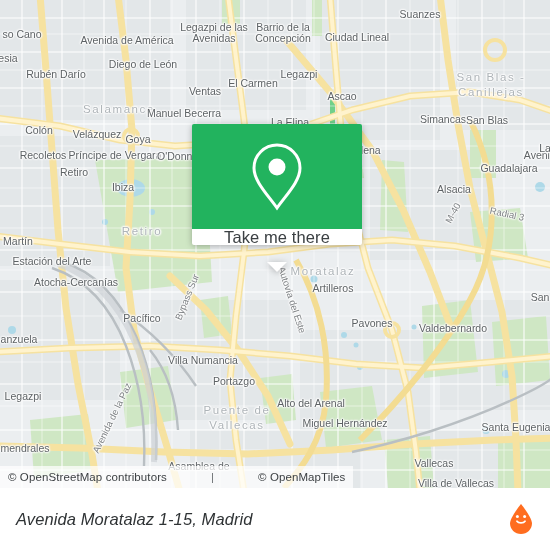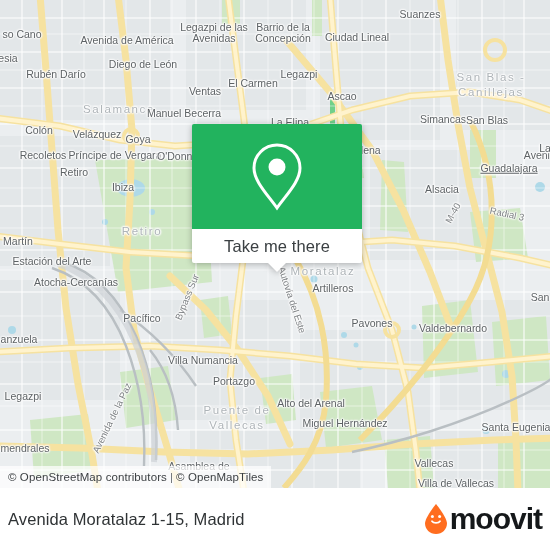--- a/index.html
+++ b/index.html
@@ -35,55 +35,56 @@
   }
 
   
   .attrib{
     position:absolute;left:0;bottom:0;height:22px;
     display:flex;align-items:center;
     padding:0 8px;
     background:rgba(255,255,255,0.72);
     font-size:11.5px;color:#3b3f42;
     letter-spacing:0.1px;
+    gap:41px;
   }
   .attrib .sep{margin:0 3px;color:#6d7174;}
 
   
   .popup{
     position:absolute;left:192px;top:124px;width:170px;
     filter:drop-shadow(0 1px 3px rgba(0,0,0,0.28));
   }
   .popup-head{
     height:105px;background:#22b35e;
     display:flex;align-items:center;justify-content:center;
     border-radius:2px 2px 0 0;
   }
   .popup-body{
-    background:#ffffff;height:34px;
+    background:#ffffff;height:16px;
     display:flex;align-items:center;justify-content:center;
     border-radius:0 0 2px 2px;
   }
   .popup-body span{
     font-size:16.5px;color:#3b4043;letter-spacing:0.1px;
   }
   .popup-tail{
     position:absolute;left:50%;top:138px;
     width:0;height:0;margin-left:-10px;
     border-left:10px solid transparent;
     border-right:10px solid transparent;
     border-top:10px solid #ffffff;
   }
 
   
   .footer{
     position:absolute;left:0;bottom:0;width:550px;height:62px;
     background:#ffffff;
     display:flex;align-items:center;justify-content:space-between;
-    padding:0 8px;box-sizing:border-box;
+    padding:0 16px;box-sizing:border-box;font-style:italic;
   }
   .footer-title{
     font-size:16.5px;color:#2f3335;letter-spacing:0.1px;
   }
   .brand{display:flex;align-items:center;gap:1px;}
   .brand-word{
     font-size:30px;font-weight:bold;color:#15181a;
     letter-spacing:-1.0px;line-height:1;
   }
 </style>
@@ -228,25 +229,25 @@
         <div class="lbl poi" style="left: 487px; top: 120px;">San Blas</div>
         <div class="lbl poi" style="left: 290px; top: 122px;">La Elipa</div>
         <div class="lbl poi" style="left: 39px; top: 130px;">Colón</div>
         <div class="lbl poi" style="left: 97px; top: 134px;">Velázquez</div>
         <div class="lbl poi" style="left: 138px; top: 139px; text-align: right;">Goya</div>
         <div class="lbl poi" style="left: 43px; top: 155px;">Recoletos</div>
         <div class="lbl poi" style="left: 115px; top: 155px;">Príncipe de Vergara</div>
         <div class="lbl poi" style="left: 180px; top: 156px;">O'Donnell</div>
         <div class="lbl poi" style="left: 369px; top: 150px;">dena</div>
         <div class="lbl poi" style="left: 530px; top: 155px; padding-left: 40px;">Avenida de</div>
-        <div class="lbl poi" style="left: 509px; top: 168px; text-decoration: underline;">Guadalajara</div>
+        <div class="lbl poi" style="left: 509px; top: 168px;">Guadalajara</div>
         <div class="lbl poi" style="left: 545px; top: 148px;">La</div>
         <div class="lbl poi" style="left: 74px; top: 172px;">Retiro</div>
         <div class="lbl poi" style="left: 123px; top: 187px;">Ibiza</div>
-        <div class="lbl poi" style="left: 442px; top: 189px; text-align: right;">Alsacia</div>
+        <div class="lbl poi" style="left: 454px; top: 189px; text-align: right;">Alsacia</div>
         <div class="lbl road" style="left: 453px; top: 213px; transform: translate(-50%, -50%) rotate(-62deg);">M-40</div>
         <div class="lbl road" style="left: 507px; top: 214px; transform: translate(-50%, -50%) rotate(12deg);">Radial 3</div>
         <div class="lbl district" style="left: 142px; top: 232px;">Retiro</div>
         <div class="lbl poi" style="left: 18px; top: 233px; margin-top: 8px;">Martín</div>
         <div class="lbl poi" style="left: 52px; top: 261px;">Estación del Arte</div>
         <div class="lbl poi" style="left: 76px; top: 282px;">Atocha-Cercanías</div>
         <div class="lbl district" style="left: 323px; top: 272px;">Moratalaz</div>
         <div class="lbl poi" style="left: 333px; top: 288px;">Artilleros</div>
         <div class="lbl road" style="left: 187px; top: 297px; transform: translate(-50%, -50%) rotate(-68deg);">Bypass Sur</div>
         <div class="lbl road" style="left: 292px; top: 300px; transform: translate(-50%, -50%) rotate(72deg);">Autovía del Este</div>
@@ -292,17 +293,16 @@
 
   <div class="footer">
     <div class="footer-title">Avenida Moratalaz 1-15, Madrid</div>
     <div class="brand">
       <svg width="26" height="32" viewBox="0 0 26 32">
         <path d="M13 31 C13 31 2 17.5 2 11.5 C2 5.7 6.9 1 13 1 C19.1 1 24 5.7 24 11.5 C24 17.5 13 31 13 31 Z" fill="#ff6d1f" transform="rotate(180 13 16)"></path>
         <circle cx="9.4" cy="13.6" r="1.5" fill="#ffffff"></circle>
         <circle cx="16.6" cy="13.6" r="1.5" fill="#ffffff"></circle>
         <path d="M9 18.2 C10.4 20.3 15.6 20.3 17 18.2" fill="none" stroke="#ffffff" stroke-width="1.8" stroke-linecap="round"></path>
       </svg>
-      <span class="brand-word">moovit</span>
     </div>
   </div>
 
 </div>
 
 </body></html>

